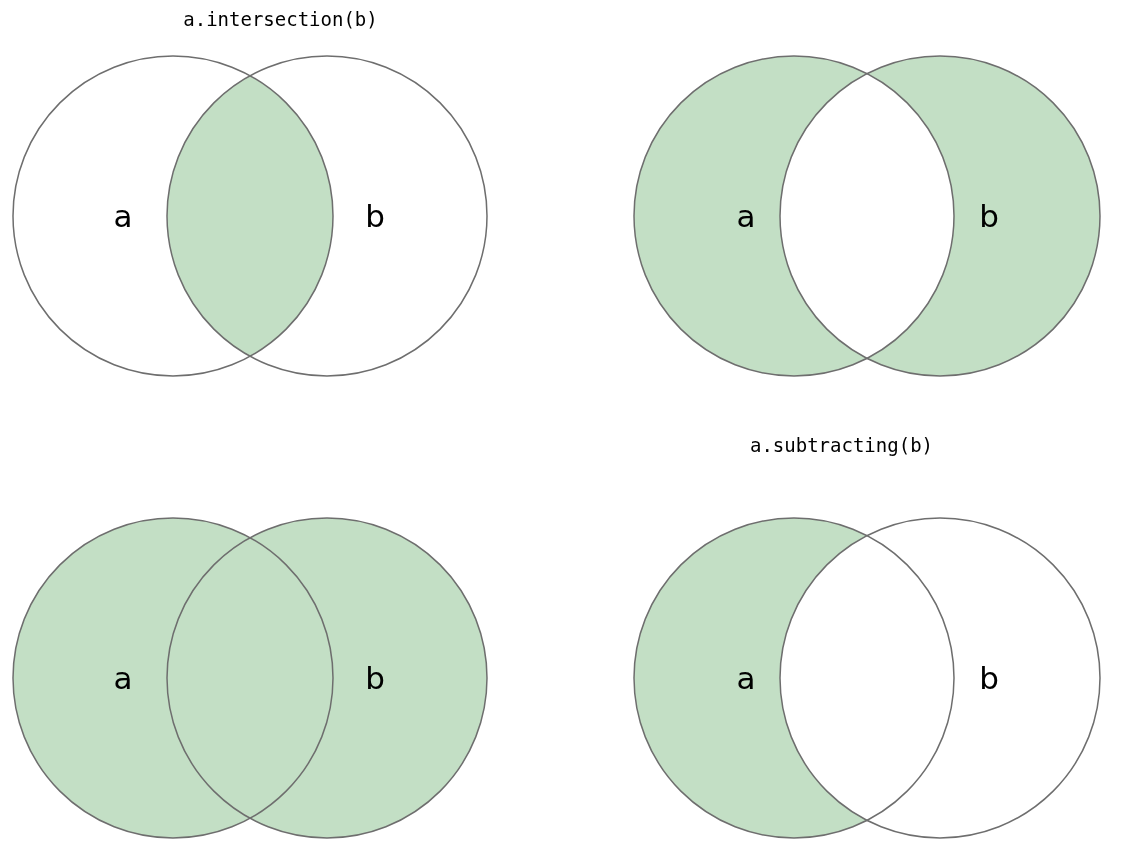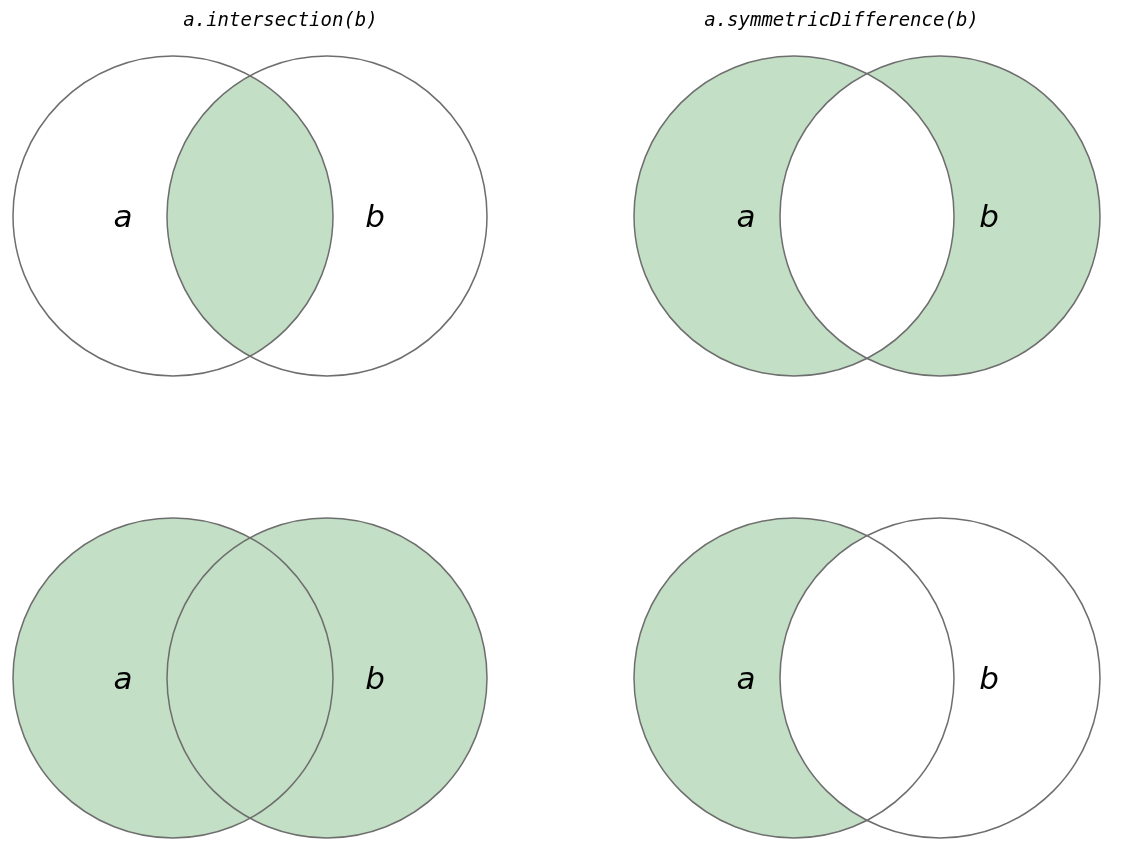--- a/index.html
+++ b/index.html
@@ -13,21 +13,20 @@
     width: 1122px;
     height: 851px;
     background: #ffffff;
     overflow: hidden;
     font-family: "DejaVu Sans", "Liberation Sans", sans-serif;
   }
   .panel {
     position: absolute;
     width: 561px;
     height: 425px;
-    font-style: italic;
   }
   .panel-tl { left: 0px;   top: 0px;   }
   .panel-tr { left: 561px; top: 0px;   }
   .panel-bl { left: 0px;   top: 426px; }
   .panel-br { left: 561px; top: 426px; }
 
   .panel-title {
     position: absolute;
     left: 0;
     right: 0;
@@ -79,21 +78,20 @@
 
       <circle cx="173" cy="216" r="160" fill="none" stroke="#6e6e6e" stroke-width="1.5"></circle>
       <circle cx="327" cy="216" r="160" fill="none" stroke="#6e6e6e" stroke-width="1.5"></circle>
 
       <text class="set-label" x="123" y="216">a</text>
       <text class="set-label" x="375" y="216">b</text>
     </svg>
   </div>
 
   <div class="panel panel-tr">
-    <div class="panel-title">a.symmetricDifference(b)</div>
     <svg class="venn-svg" viewBox="0 0 561 425">
       <defs>
         <clipPath id="clipA_1">
             <circle cx="233" cy="216" r="160"></circle>
           </clipPath>
         <clipPath id="clipB_1">
             <circle cx="379" cy="216" r="160"></circle>
           </clipPath>
         <mask id="maskNotB_1">
           <rect x="0" y="0" width="561" height="425" fill="#ffffff"></rect>
@@ -125,20 +123,21 @@
 
       <circle cx="173" cy="252" r="160" fill="none" stroke="#6e6e6e" stroke-width="1.5"></circle>
       <circle cx="327" cy="252" r="160" fill="none" stroke="#6e6e6e" stroke-width="1.5"></circle>
 
       <text class="set-label" x="123" y="252">a</text>
       <text class="set-label" x="375" y="252">b</text>
     </svg>
   </div>
 
   <div class="panel panel-br">
+    <div class="panel-title">a.subtracting(b)</div>
     <svg class="venn-svg" viewBox="0 0 561 425">
       <defs>
         <mask id="maskNotB_3">
           <rect x="0" y="0" width="561" height="425" fill="#ffffff"></rect>
           <circle cx="379" cy="252" r="160" fill="#000000"></circle>
         </mask>
       </defs>
 
       <circle cx="233" cy="252" r="160" fill="#c3dfc5" stroke="none" mask="url(#maskNotB_3)"></circle>
 

